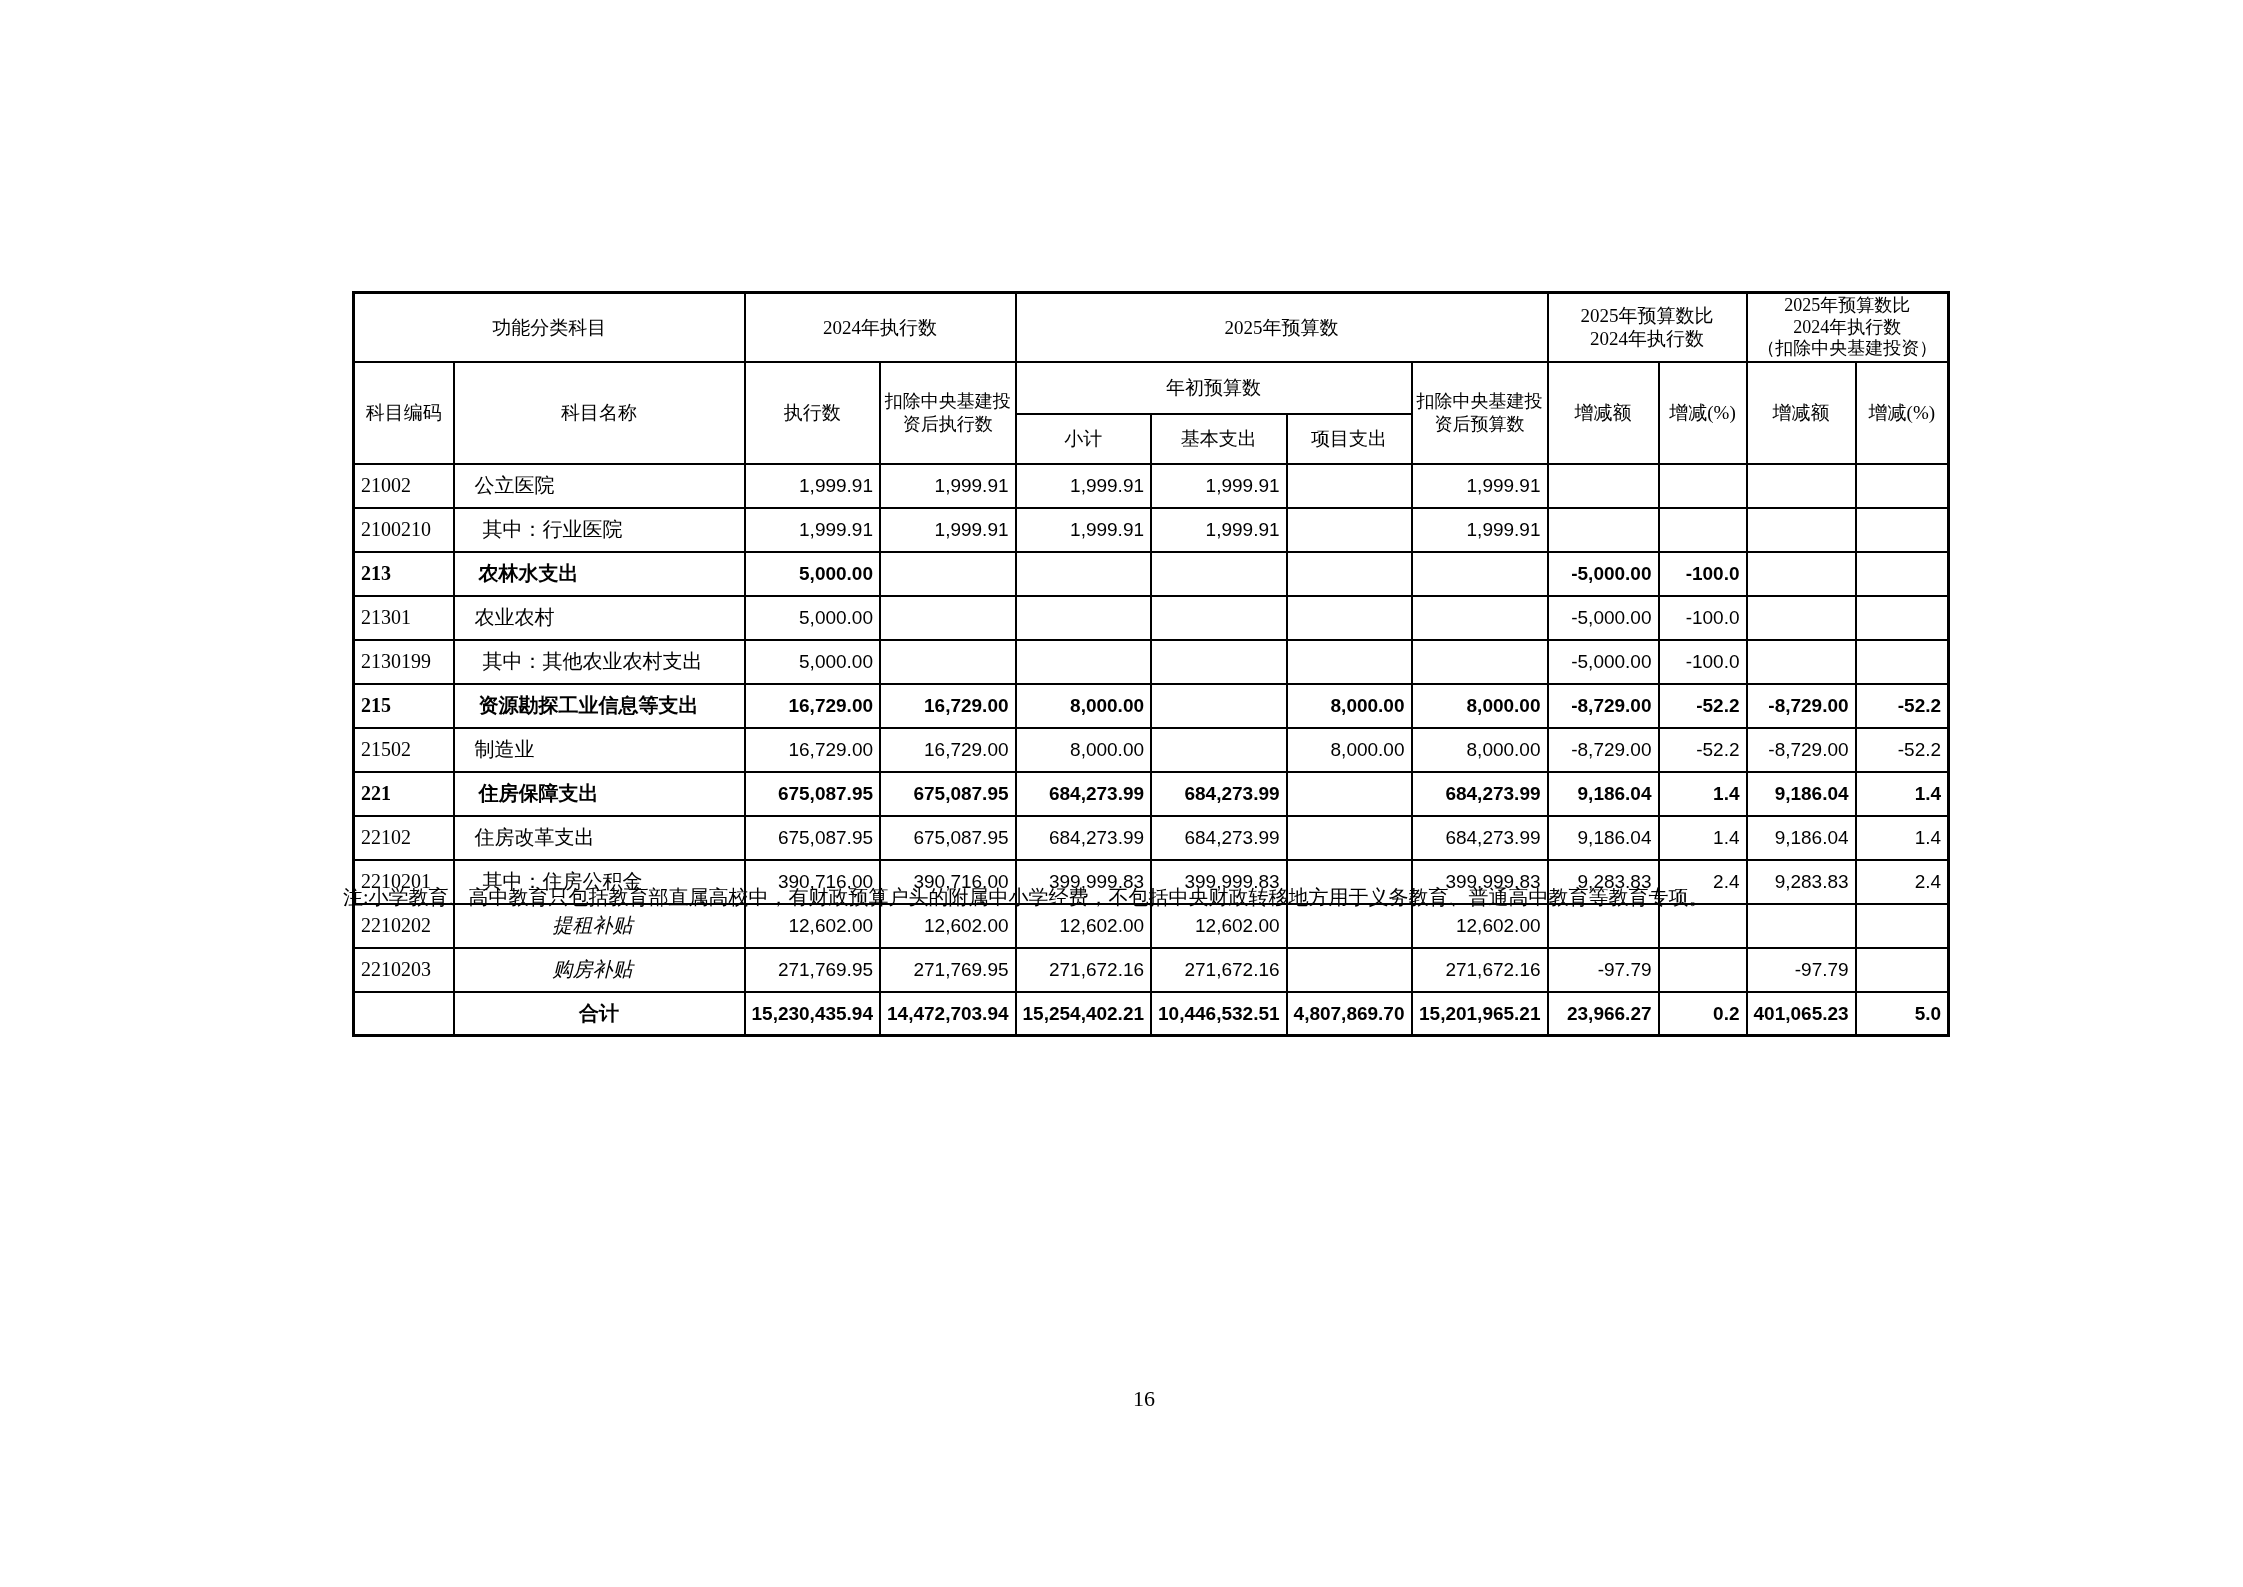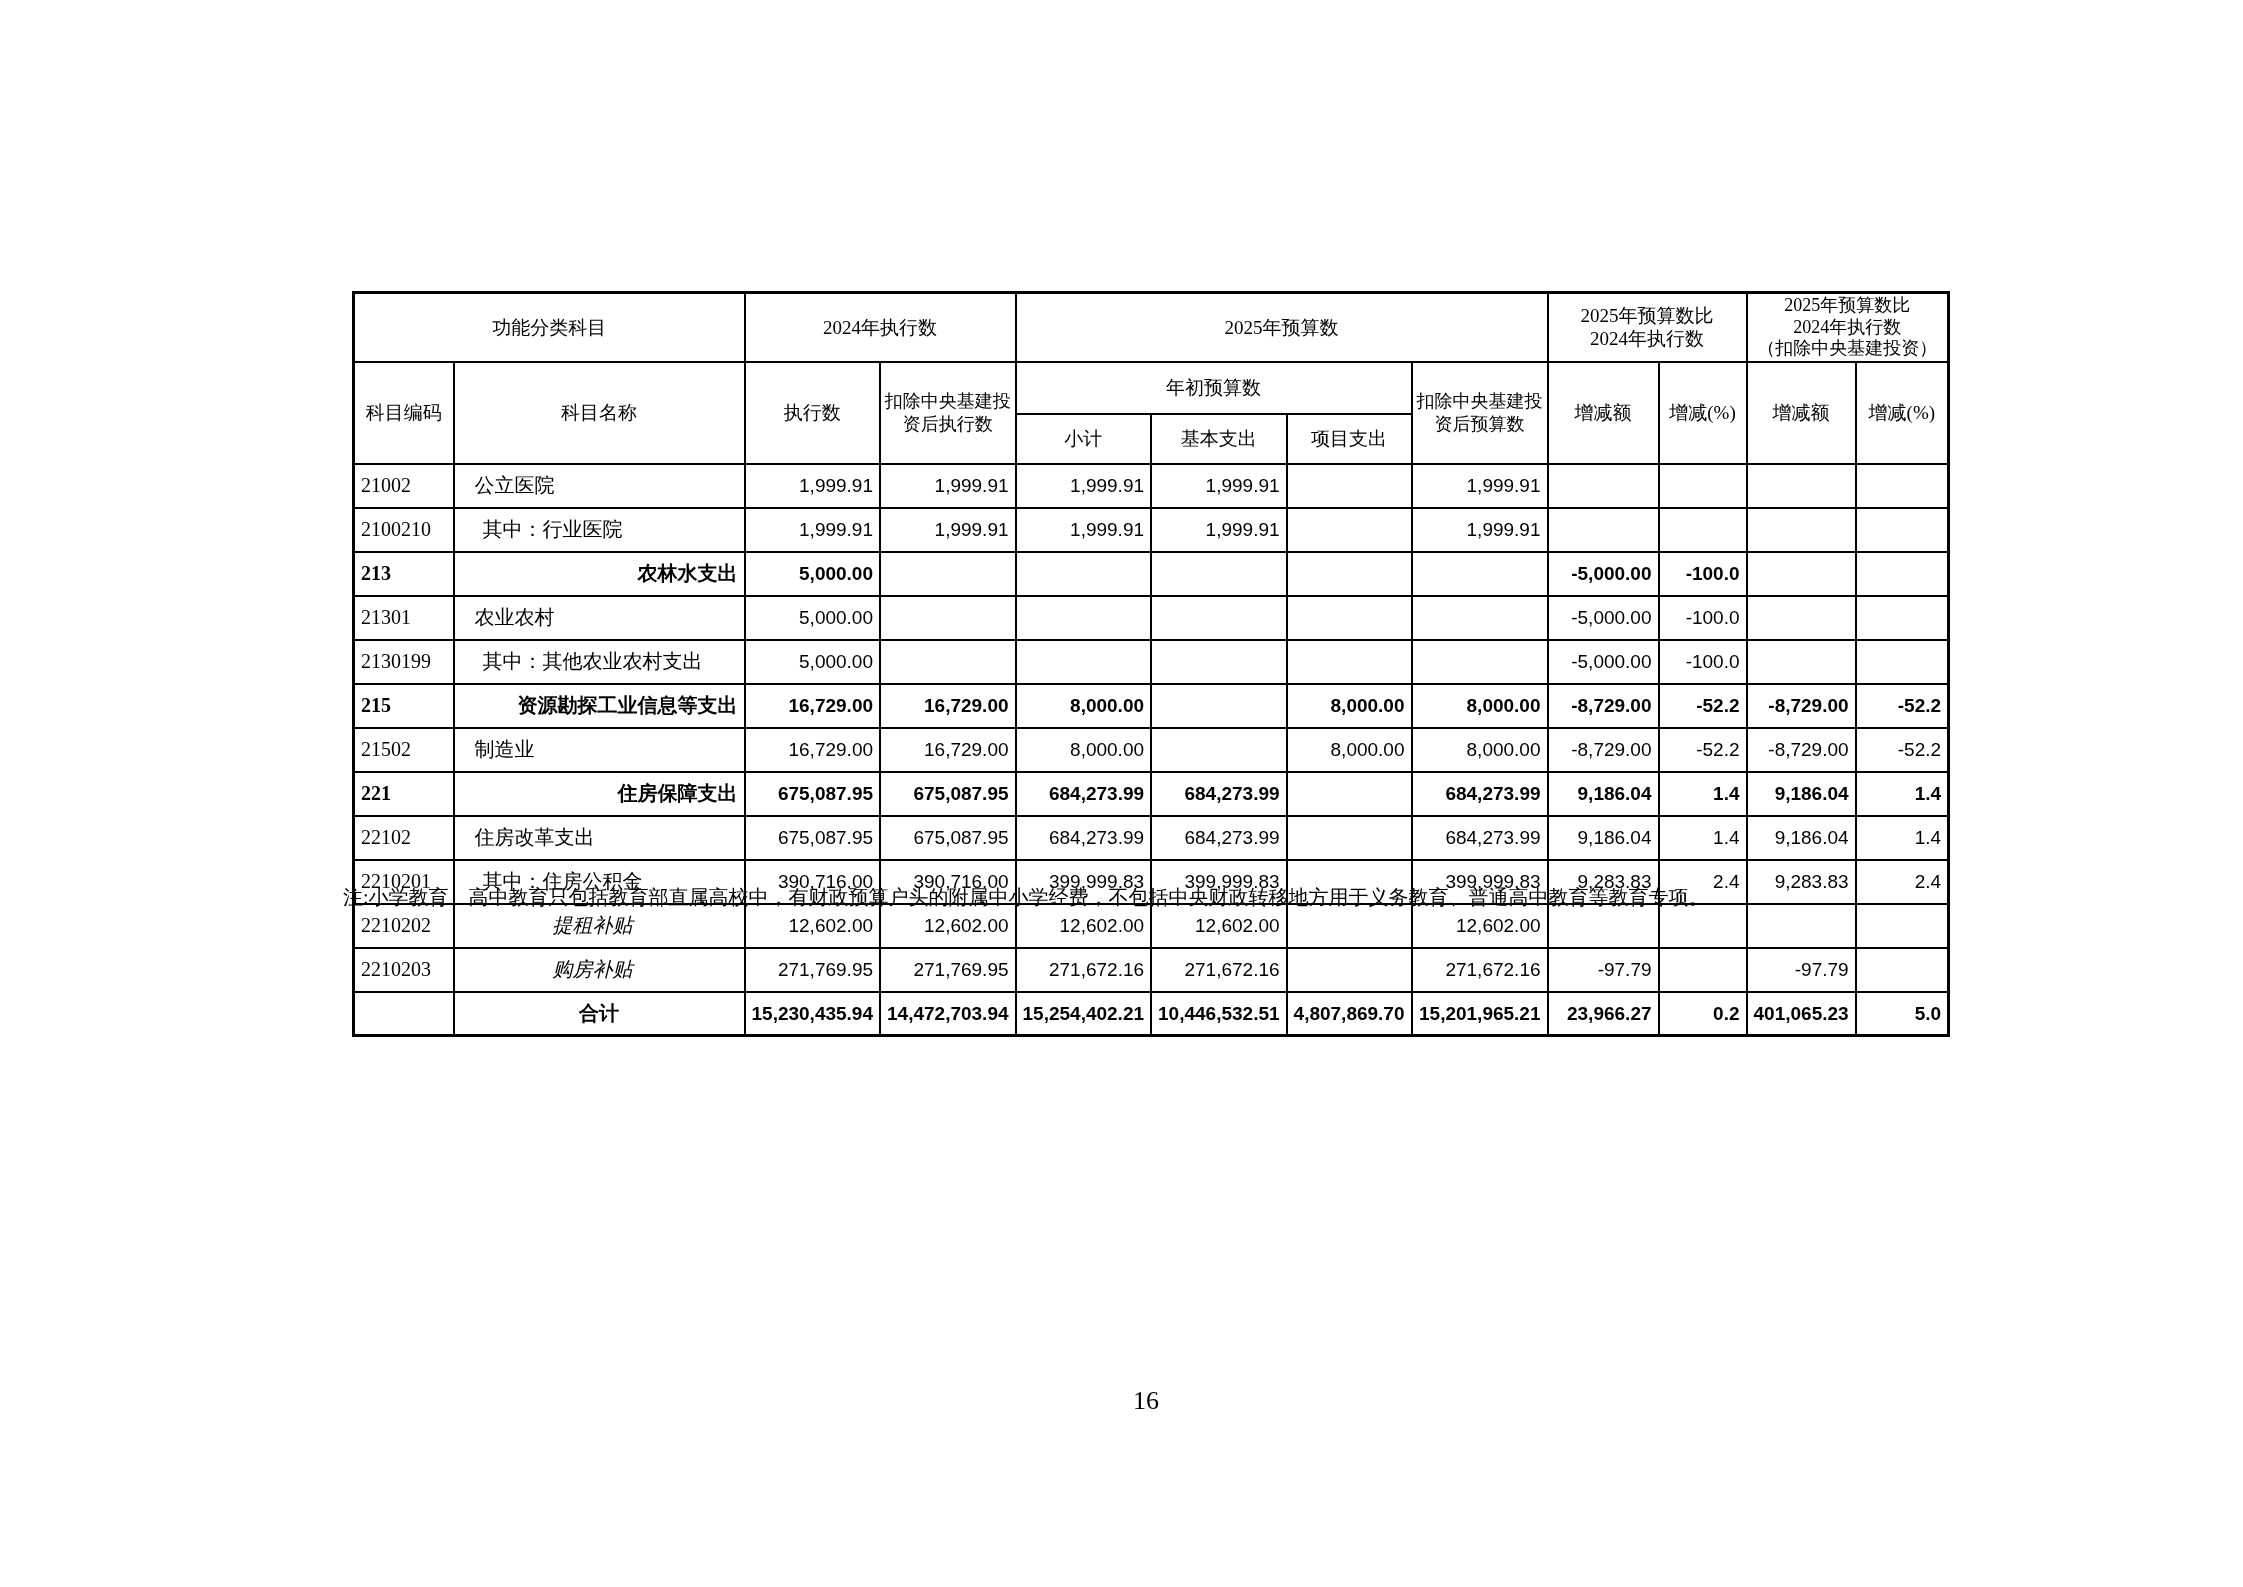--- a/index.html
+++ b/index.html
@@ -47,36 +47,36 @@
     text-align:left;
     font-family:"Liberation Serif", serif;
   }
   td.name{text-align:left;white-space:nowrap;}
   td.num{
     text-align:right;
     font-family:"Liberation Sans", sans-serif;
     font-size:19px;
   }
   td.ind0{padding-left:20px;}
-  td.ind1{padding-left:17px;text-align:right;}
+  td.ind1{padding-left:24px;}
   td.ind2{padding-left:28px;}
   td.ind3{padding-left:98px;font-style:italic;}
   td.ctr{text-align:center;margin-top:40px;}
   tr.bold td{font-weight:bold;}
   tr.bold td.code{font-weight:bold;}
   .note{
     position:absolute;
     left:343px;top:884px;
     font-size:20px;
     white-space:nowrap;
   }
   .page-number{
     position:absolute;
     left:1133px;top:1386px;
-    font-size:26px;
+    font-size:22px;
   }
 </style>
 </head>
 <body>
 
 <table class="budget">
   <colgroup>
     <col style="width:100px">
       <col style="width:291px">
       <col style="width:122px">

